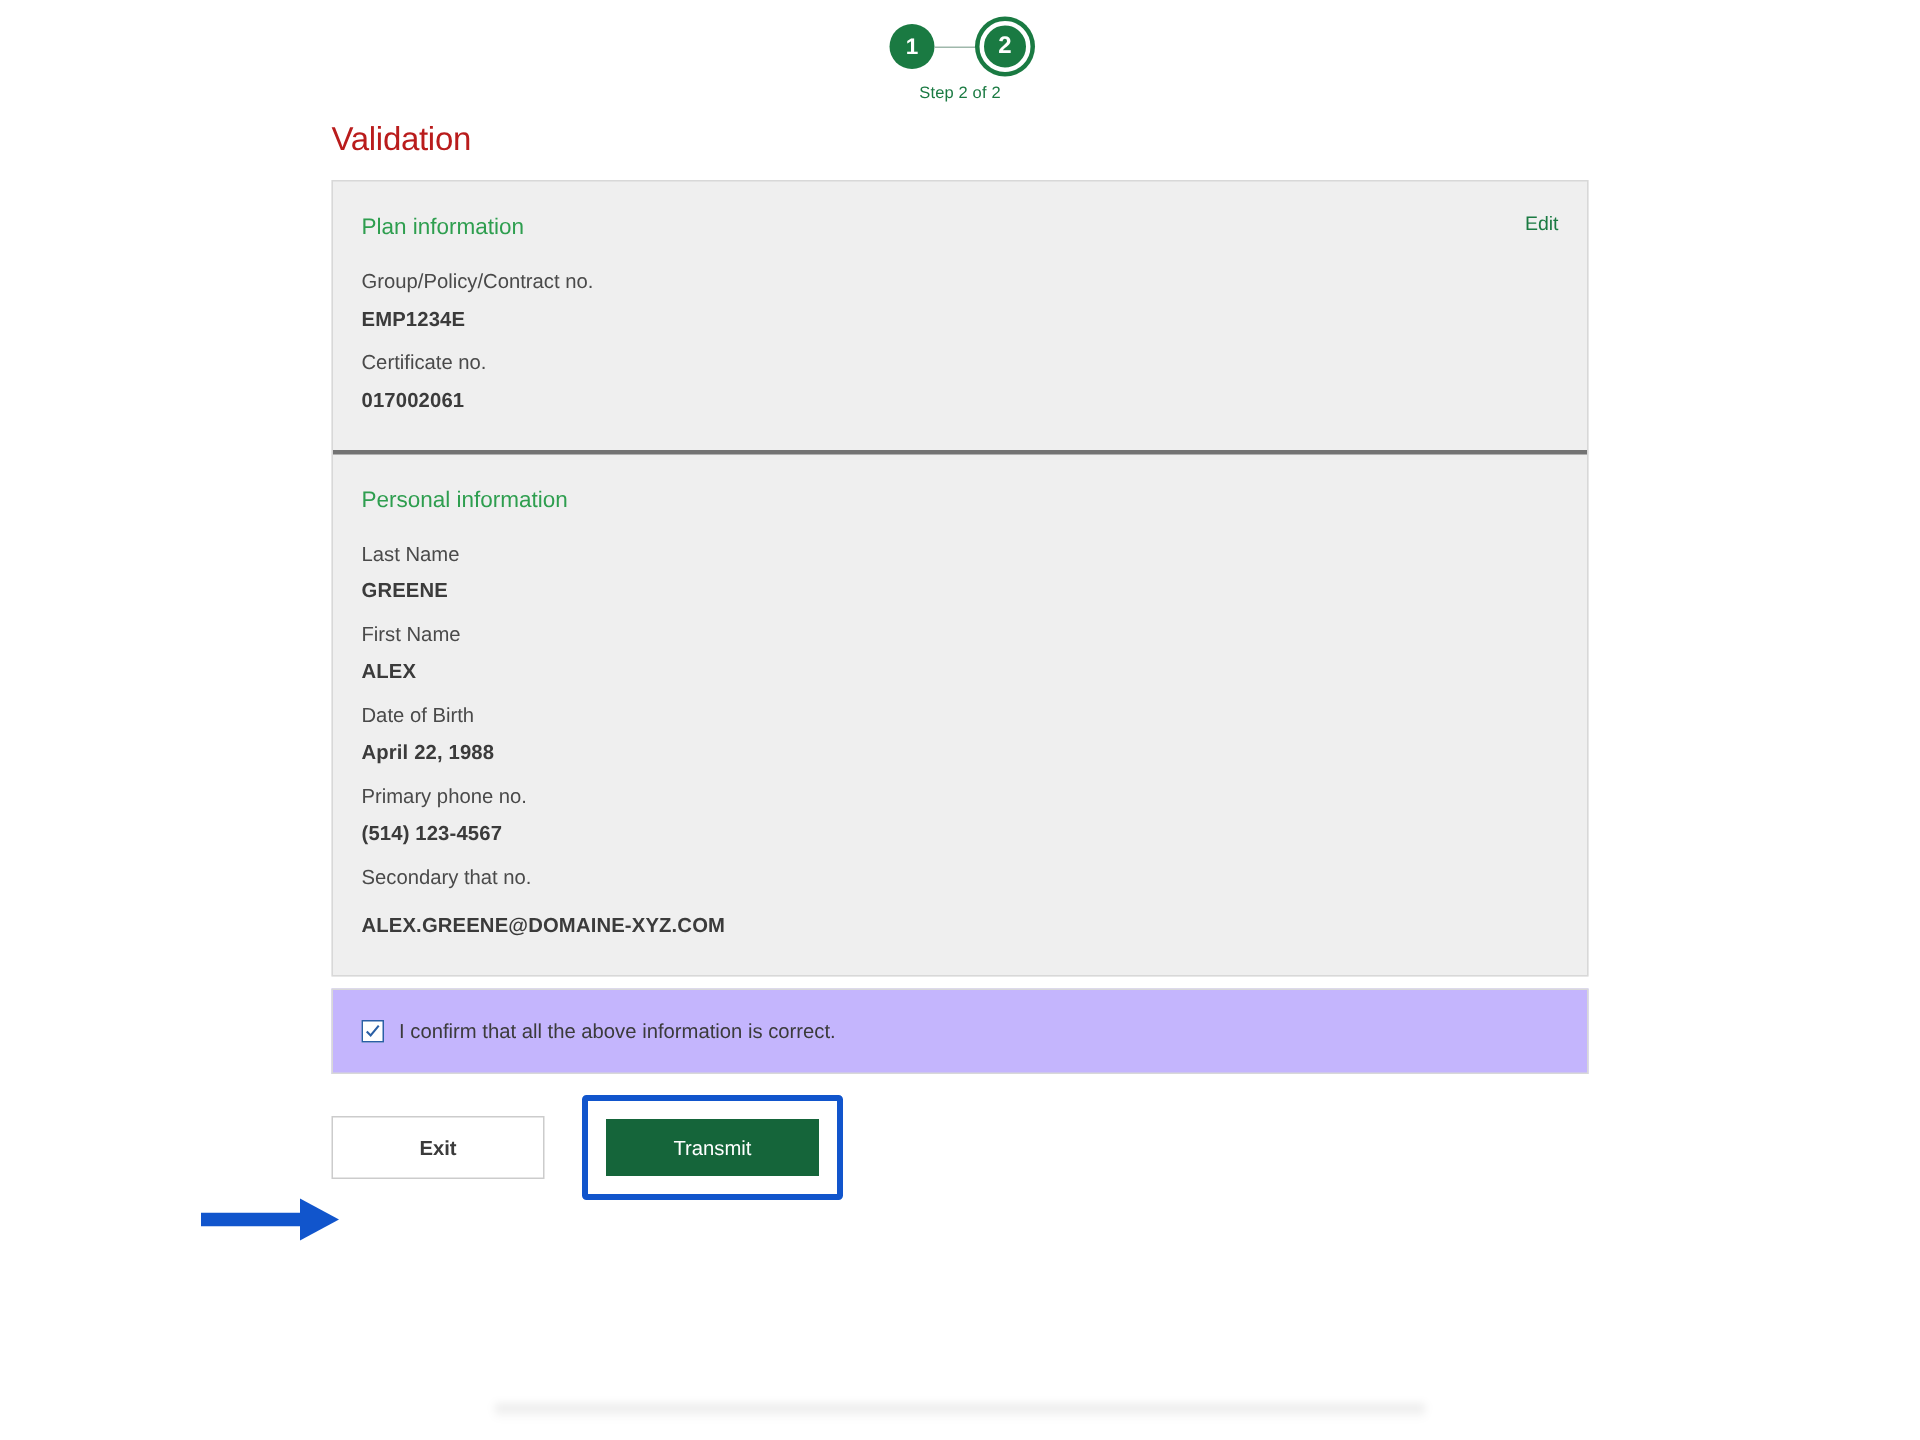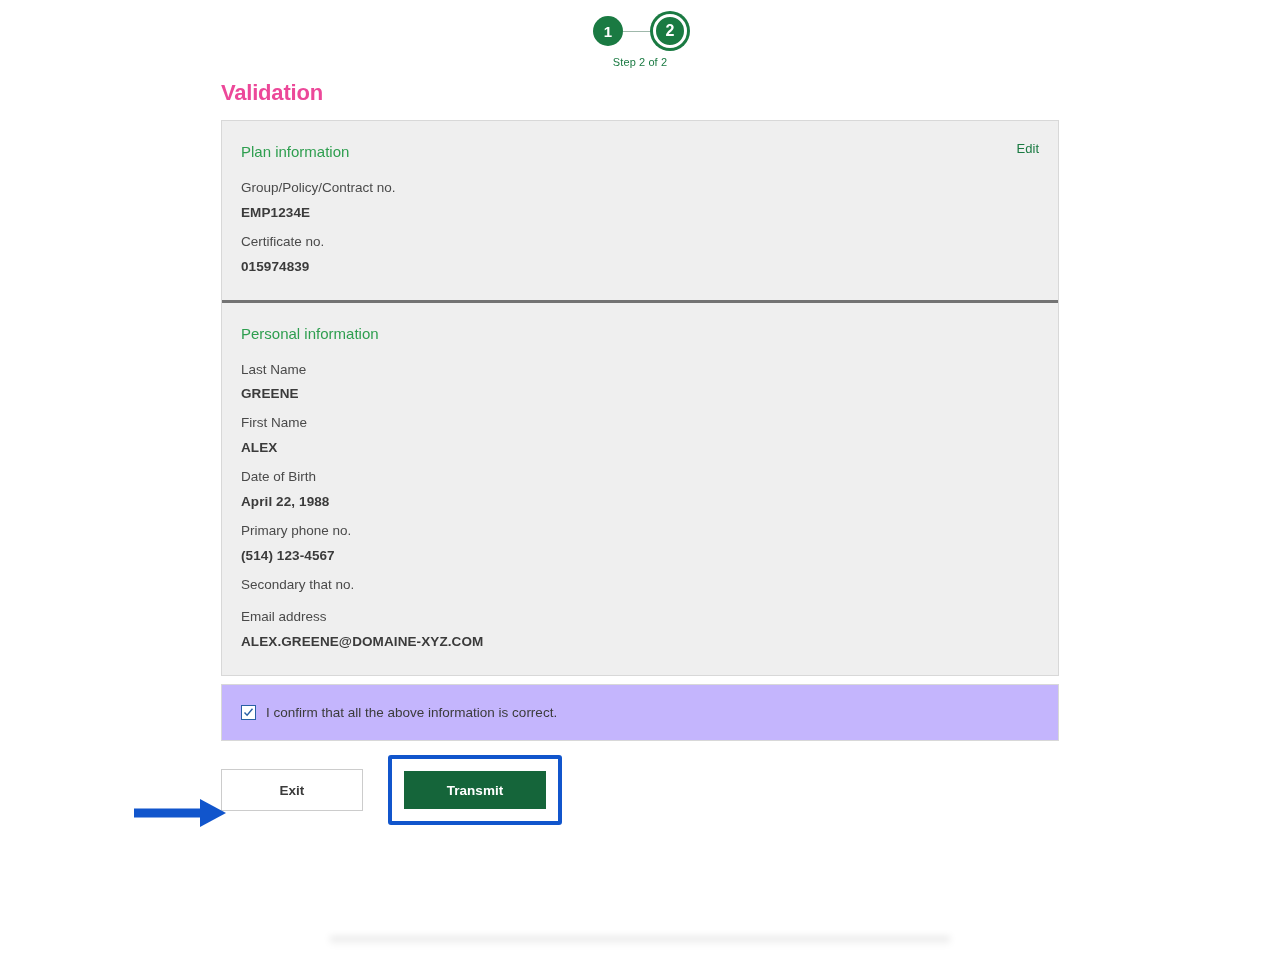--- a/index.html
+++ b/index.html
@@ -69,22 +69,22 @@
   
   .content {
     position: absolute;
     top: 80px;
     left: 221px;
     width: 838px;
   }
 
   .page-title {
     font-size: 22px;
-    font-weight: bold;
-    color: #ec4899;
+    font-weight: normal;
+    color: #b91c1c;
     margin: 0 0 14px 0;
     letter-spacing: -0.2px;
   }
 
   .card {
     background: #efefef;
     border: 1px solid #d8d8d8;
     box-sizing: border-box;
   }
 
@@ -191,21 +191,21 @@
     border: 4px solid #1155cc;
     border-radius: 3px;
     margin-left: 11px;
   }
   .btn-transmit {
     width: 142px;
     height: 38px;
     background: #15653a;
     color: #ffffff;
     font-size: 13.5px;
-    font-weight: bold;
+    font-weight: normal;
     display: flex;
     align-items: center;
     justify-content: center;
     border: none;
     cursor: pointer;
     box-sizing: border-box;
   }
 
   
   .arrow {
@@ -248,41 +248,40 @@
     <div class="card">
 
       <div class="card-section">
         <span class="edit-link">Edit</span>
         <h2 class="section-title">Plan information</h2>
 
         <p class="field-label">Group/Policy/Contract no.</p>
         <p class="field-value">EMP1234E</p>
 
         <p class="field-label">Certificate no.</p>
-        <p class="field-value last">015974839</p>
+        <p class="field-value last">017002061</p>
       </div>
 
       <div class="card-section">
         <h2 class="section-title alt">Personal information</h2>
 
         <p class="field-label">Last Name</p>
         <p class="field-value">GREENE</p>
 
         <p class="field-label">First Name</p>
         <p class="field-value">ALEX</p>
 
         <p class="field-label">Date of Birth</p>
         <p class="field-value">April 22, 1988</p>
 
         <p class="field-label">Primary phone no.</p>
         <p class="field-value">(514) 123-4567</p>
 
         <p class="field-label tight">Secondary that no.</p>
 
-        <p class="field-label">Email address</p>
         <p class="field-value last">ALEX.GREENE@DOMAINE-XYZ.COM</p>
       </div>
 
     </div>
 
     <div class="confirm-card">
       <span class="checkbox">
         <svg width="11" height="11" viewBox="0 0 11 11">
           <path d="M1.5 5.6 L4.1 8.3 L9.5 1.8" stroke="#2a5fa5" stroke-width="1.4" fill="none"></path>
         </svg>

